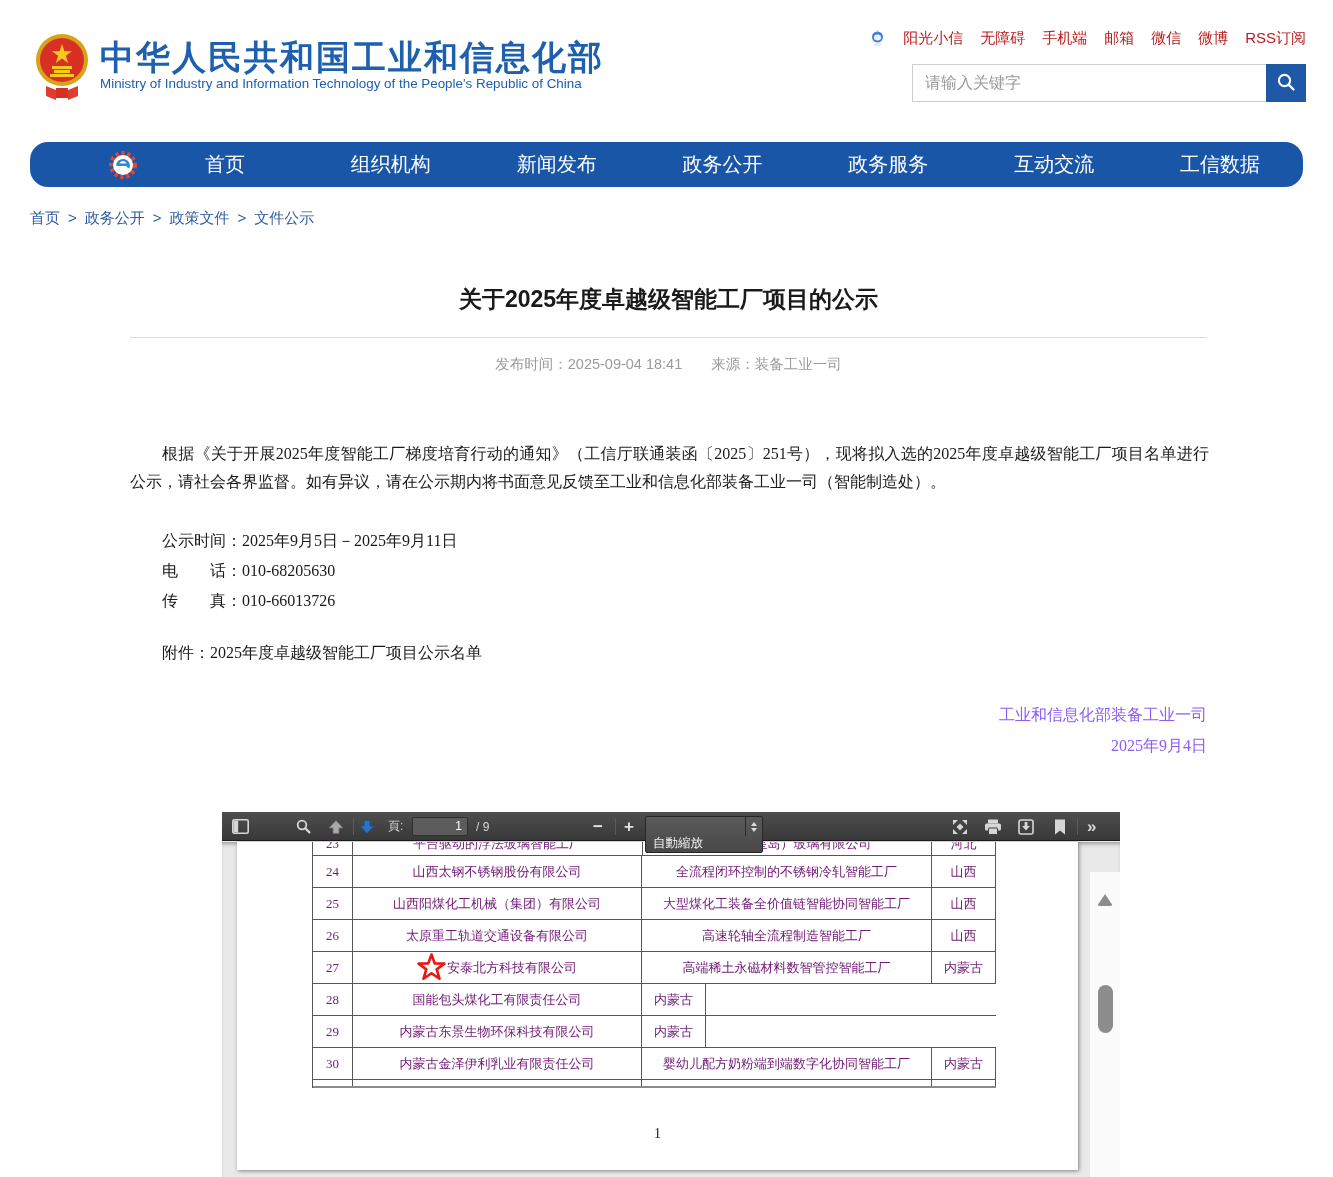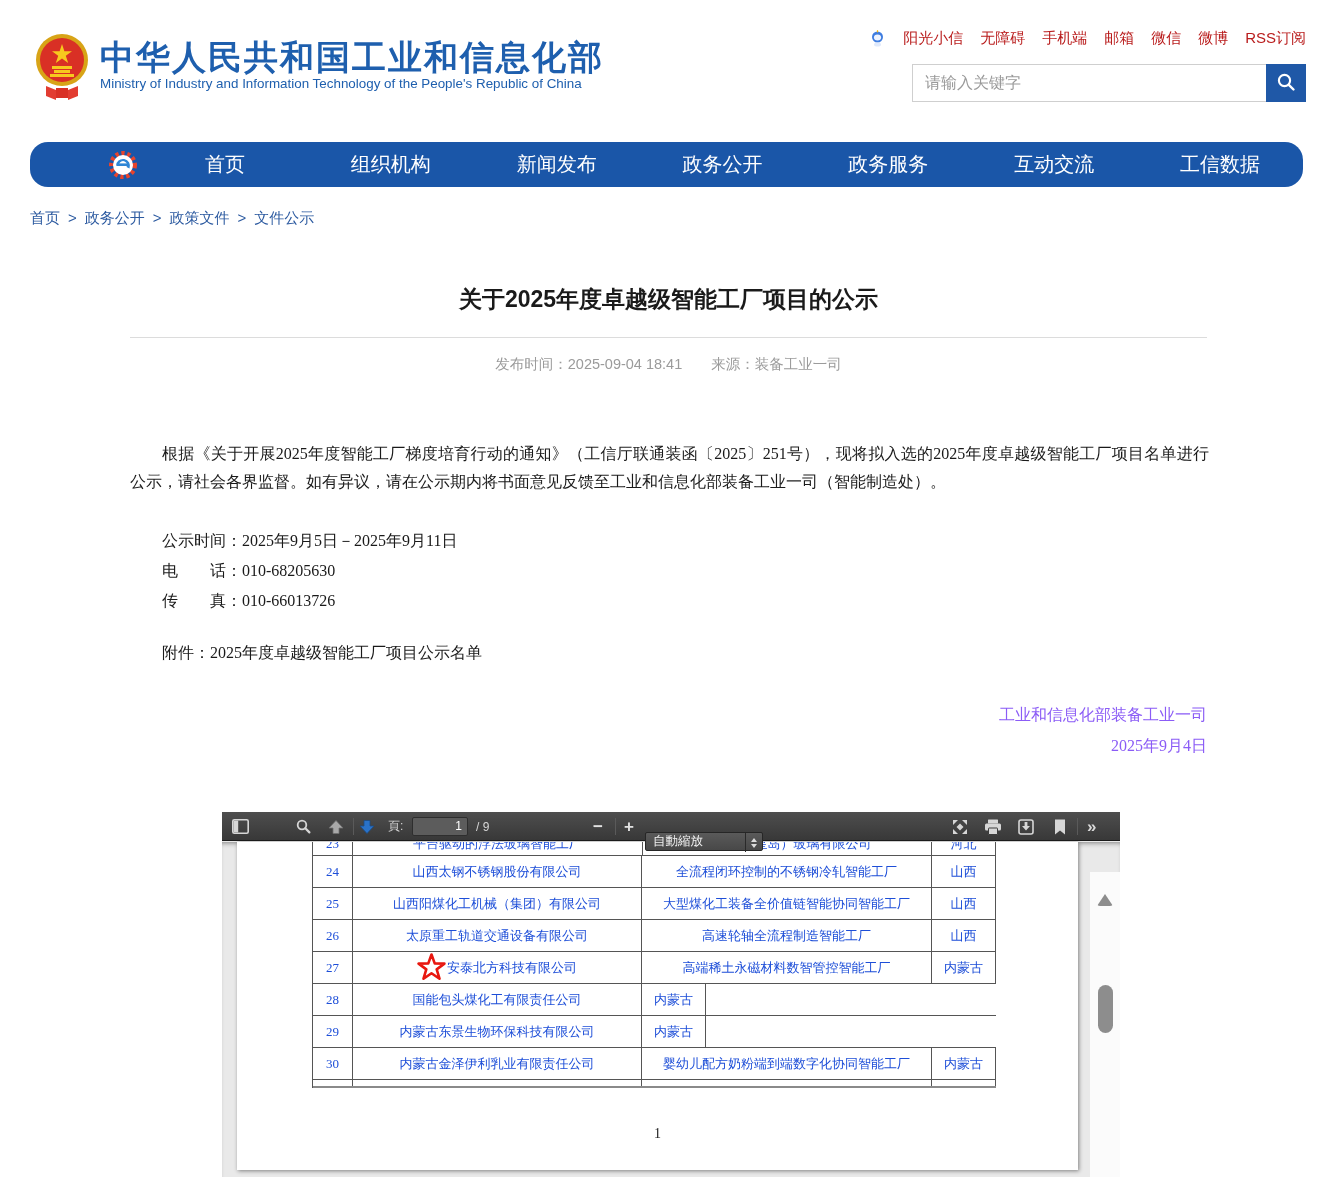--- a/index.html
+++ b/index.html
@@ -61,44 +61,44 @@
     color:#d6d6d6; cursor:pointer; }
   .tb svg { display:block; }
   .tb-sep { position:absolute; top:6px; width:1px; height:17px; background:#282828;
     border-right:1px solid #5a5a5a; }
   #tb-pagelabel { font-size:12px; cursor:default; }
   #tb-pageinput { position:absolute; left:190px; top:5px; width:56px; height:19px;
     background:#5c5c5c; border:1px solid #2e2e2e; border-radius:2px; color:#fff;
     font-size:12px; text-align:right; padding-right:5px; line-height:17px; cursor:text; }
   #tb-pagecount { font-size:12px; cursor:default; }
   .tb-txt { font-size:17px; font-weight:bold; color:#e2e2e2; }
-  #tb-zoomsel { position:absolute; left:423px; top:4px; width:118px; height:19px;
+  #tb-zoomsel { position:absolute; left:423px; top:4px; width:118px; height:37px;
     background:linear-gradient(#5a5a5a,#484848); border:1px solid #262626; border-radius:2px;
-    color:#f2f2f2; font-size:12.5px; display:flex; align-items:flex-start; padding-left:7px; cursor:pointer;margin-top:16px; }
+    color:#f2f2f2; font-size:12.5px; display:flex; align-items:flex-end; padding-left:7px; cursor:pointer; }
   #tb-zoomsel .spin { position:absolute; right:0; top:0; width:17px; height:19px;
     border-left:1px solid #2a2a2a; display:flex; flex-direction:column; align-items:center;
     justify-content:center; gap:2px; }
   .tri-up { width:0; height:0; border-left:3.5px solid transparent; border-right:3.5px solid transparent;
     border-bottom:4px solid #ddd; }
   .tri-dn { width:0; height:0; border-left:3.5px solid transparent; border-right:3.5px solid transparent;
     border-top:4px solid #ddd; }
   #tb-chev { font-size:17px; font-weight:bold; color:#d9d9d9; letter-spacing:-2px; }
 
   #pdf-content { position:absolute; left:0; top:30px; width:898px; height:335px;
     background:#e9e9e9; box-shadow:inset 0 4px 5px -3px rgba(0,0,0,.45); }
   #pdf-page { position:absolute; left:15px; top:0; width:841px; height:328px; background:#fff;
     box-shadow:1px 1px 4px rgba(0,0,0,.45); overflow:hidden; }
 
   #doc-table { position:absolute; left:75px; top:-9px; width:684px; border-left:1px solid #555;
     font-family:"Liberation Serif", serif; }
   .trow { display:flex; border-bottom:1px solid #555; height:32px; }
   .trow.first { height:23px; }
   .trow.partial { height:8px; border-bottom:2px solid #8a8a8a; }
   .tcell { border-right:1px solid #555; display:flex; align-items:center; justify-content:center;
-    font-size:13px; color:#1d4ed8; overflow:hidden; white-space:nowrap; position:relative; }
+    font-size:13px; color:#701a75; overflow:hidden; white-space:nowrap; position:relative; }
   .c-no { width:40px; } .c-comp { width:289px; } .c-proj { width:290px; } .c-prov { width:64px; }
   .star-badge { width:29px; height:29px; margin-right:1px; flex:0 0 auto; }
 
   #page-num { position:absolute; left:0; top:284px; width:100%; text-align:center;
     font-size:14px; color:#1a1a1a; font-family:"Liberation Serif", serif; }
 
   #pdf-scroll { position:absolute; right:0; top:30px; width:30px; height:335px; background:#fbfbfb; }
   #scroll-up { position:absolute; left:7px; top:22px; width:0; height:0; cursor:pointer;
     border-left:8px solid transparent; border-right:8px solid transparent;
     border-bottom:12px solid #8d8d8d; border-radius:3px; }

